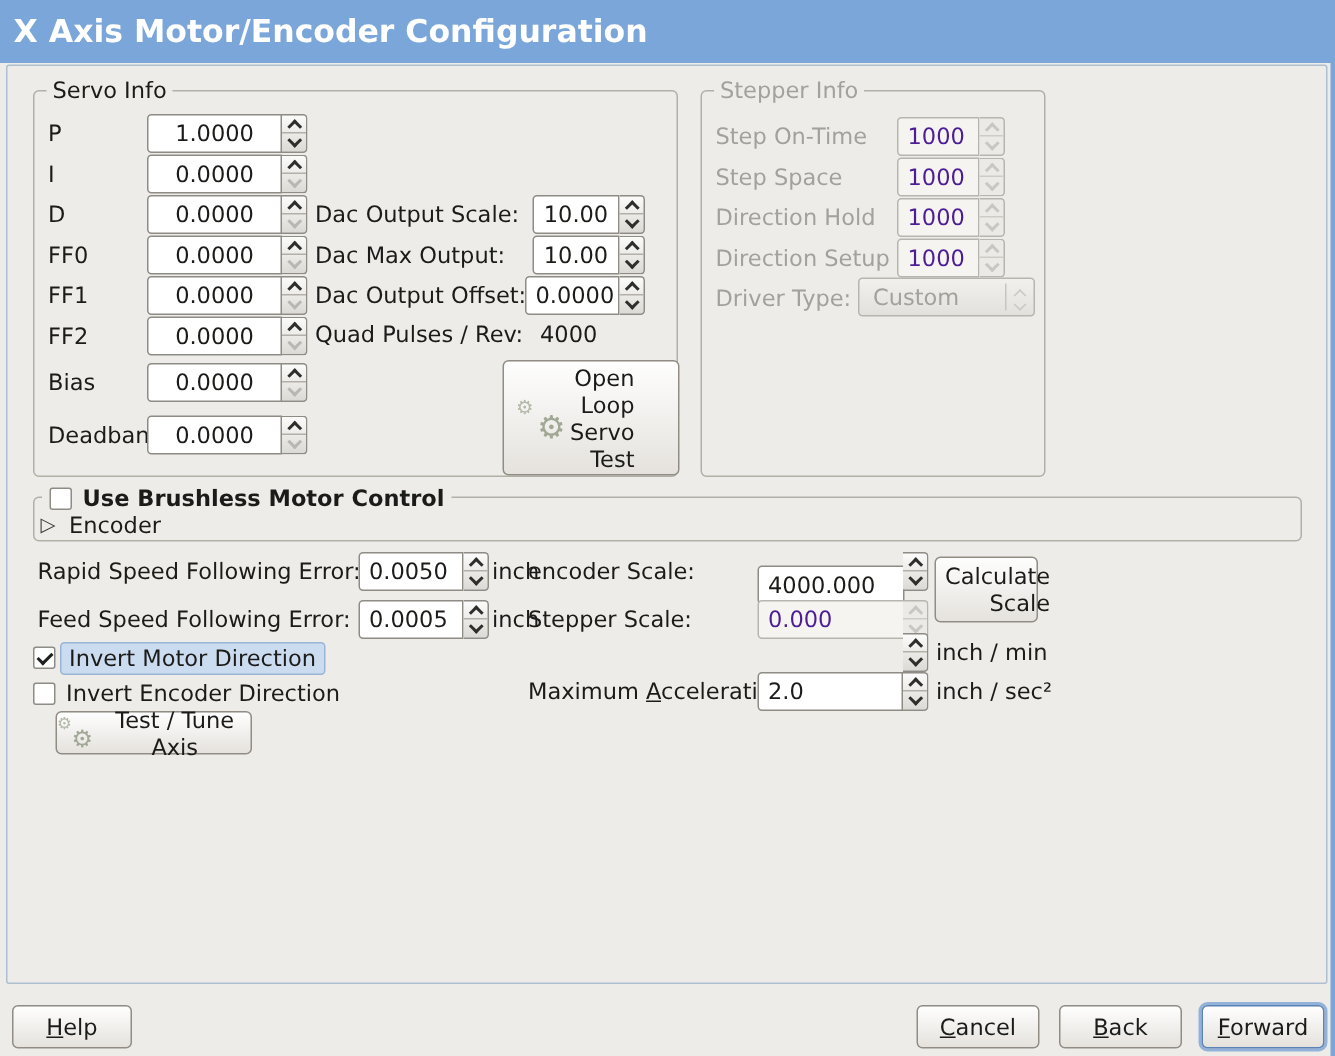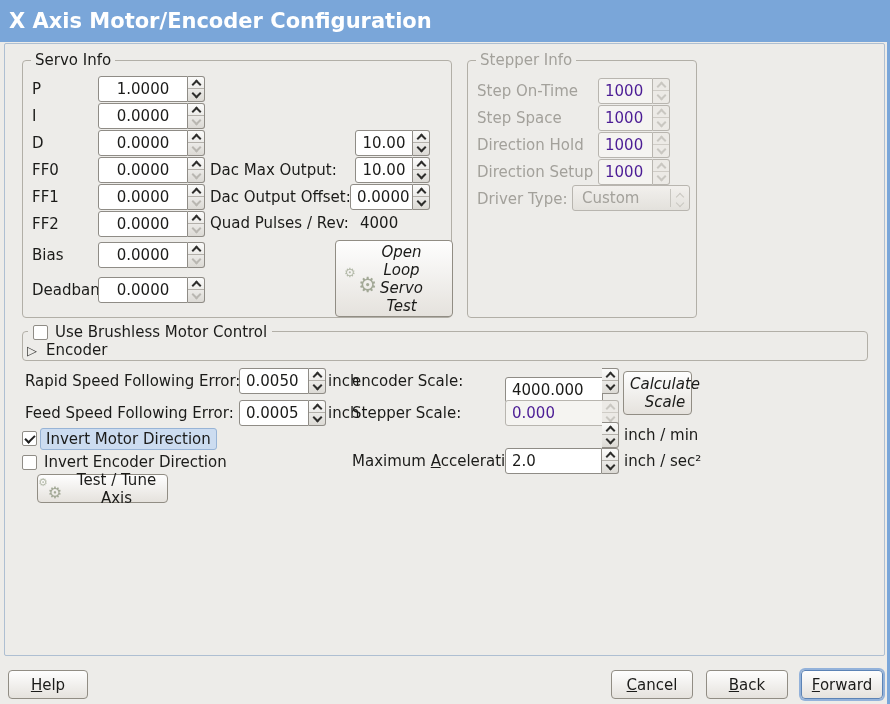--- a/index.html
+++ b/index.html
@@ -13,21 +13,21 @@
 
   .content-box { position:absolute; left:4px; top:43px; width:881px; height:613px;
                  border:1px solid #aebfd2; border-radius:2px; }
 
   .frame { position:absolute; border:1px solid #b2afa7; border-radius:4px; }
   .frame-title { position:absolute; top:-10px; left:8px; background:#edece9; padding:0 4px;
                  font-size:15px; line-height:19px; white-space:nowrap; }
 
   .albl { position:absolute; font-size:15px; line-height:26px; white-space:nowrap; }
   .dim-text { color:#a3a19b; }
-  .bold { font-weight:normal; }
+  .bold { font-weight:bold; }
 
   .entry { position:absolute; height:26px; background:#ffffff; border:1px solid #8f8c86;
            border-radius:3px 0 0 3px; font-size:15px; line-height:24px; padding:0 6px; overflow:hidden; }
   .entry.center { text-align:center; }
   .entry.dis { background:#f5f4f1; border-color:#b8b5af; color:#4c1d95; }
 
   .spin { position:absolute; width:17px; height:26px; border:1px solid #8f8c86; border-left:none;
           border-radius:0 3px 3px 0; background:linear-gradient(#fbfbfa,#dcdad5); }
   .spin.dis { border-color:#b8b5af; background:#eceae6; }
   .spin .cell { height:12px; overflow:hidden; }
@@ -46,21 +46,21 @@
   .combo { position:absolute; height:26px; border:1px solid #b8b5af; border-radius:3px;
            background:linear-gradient(#f2f0ed,#e3e1dc); display:flex; align-items:center; }
   .combo-text { flex:1; padding-left:9px; color:#a3a19b; line-height:24px; }
   .combo-sep { width:1px; height:18px; background:#c7c5bf; }
   .combo-arrows { width:18px; }
 
   .btn { position:absolute; background:linear-gradient(#fefefe,#e5e2dd); border:1px solid #918d84;
          border-radius:4px; font-family:inherit; font-size:15px; color:#1b1b19; cursor:default;
          display:flex; align-items:center; justify-content:center; }
   .btn.focused { border-color:#5c83b5; box-shadow:0 0 0 2px #93b2da; }
-  .btn-multiline { white-space:pre-line; text-align:center; line-height:18px;font-style:italic; }
+  .btn-multiline { white-space:pre-line; text-align:right; line-height:18px; }
 
   .gears { position:relative; flex:none; }
   .gears.lg { width:38px; height:36px; }
   .gears.sm { width:24px; height:24px; margin-right:4px; }
   .gear { position:absolute; line-height:1; }
   .gears.lg .gear.big { right:3px; bottom:1px; font-size:21px; color:#a2a896; }
   .gears.lg .gear.small { left:2px; top:5px; font-size:13px; color:#b4baa9; }
   .gears.sm .gear.big { right:0; bottom:0; font-size:16px; color:#a2a896; }
   .gears.sm .gear.small { left:0; top:0; font-size:11px; color:#b4baa9; }
 
@@ -163,20 +163,21 @@
   <div class="entry center" style="left:98px;top:277px;width:90px">0.0000</div>
   <div class="spin" style="left:188px;top:277px">
     <div class="cell up">
         <i class="chev up"></i>
       </div>
     <div class="cell">
         <i class="chev down dim"></i>
       </div>
   </div>
 
+  <span class="albl" style="left:210px;top:130px">Dac Output Scale:</span>
   <div class="entry center" style="left:355px;top:130px;width:58px">10.00</div>
   <div class="spin" style="left:413px;top:130px">
     <div class="cell up">
         <i class="chev up"></i>
       </div>
     <div class="cell">
         <i class="chev down"></i>
       </div>
   </div>
   <span class="albl" style="left:210px;top:157px">Dac Max Output:</span>

